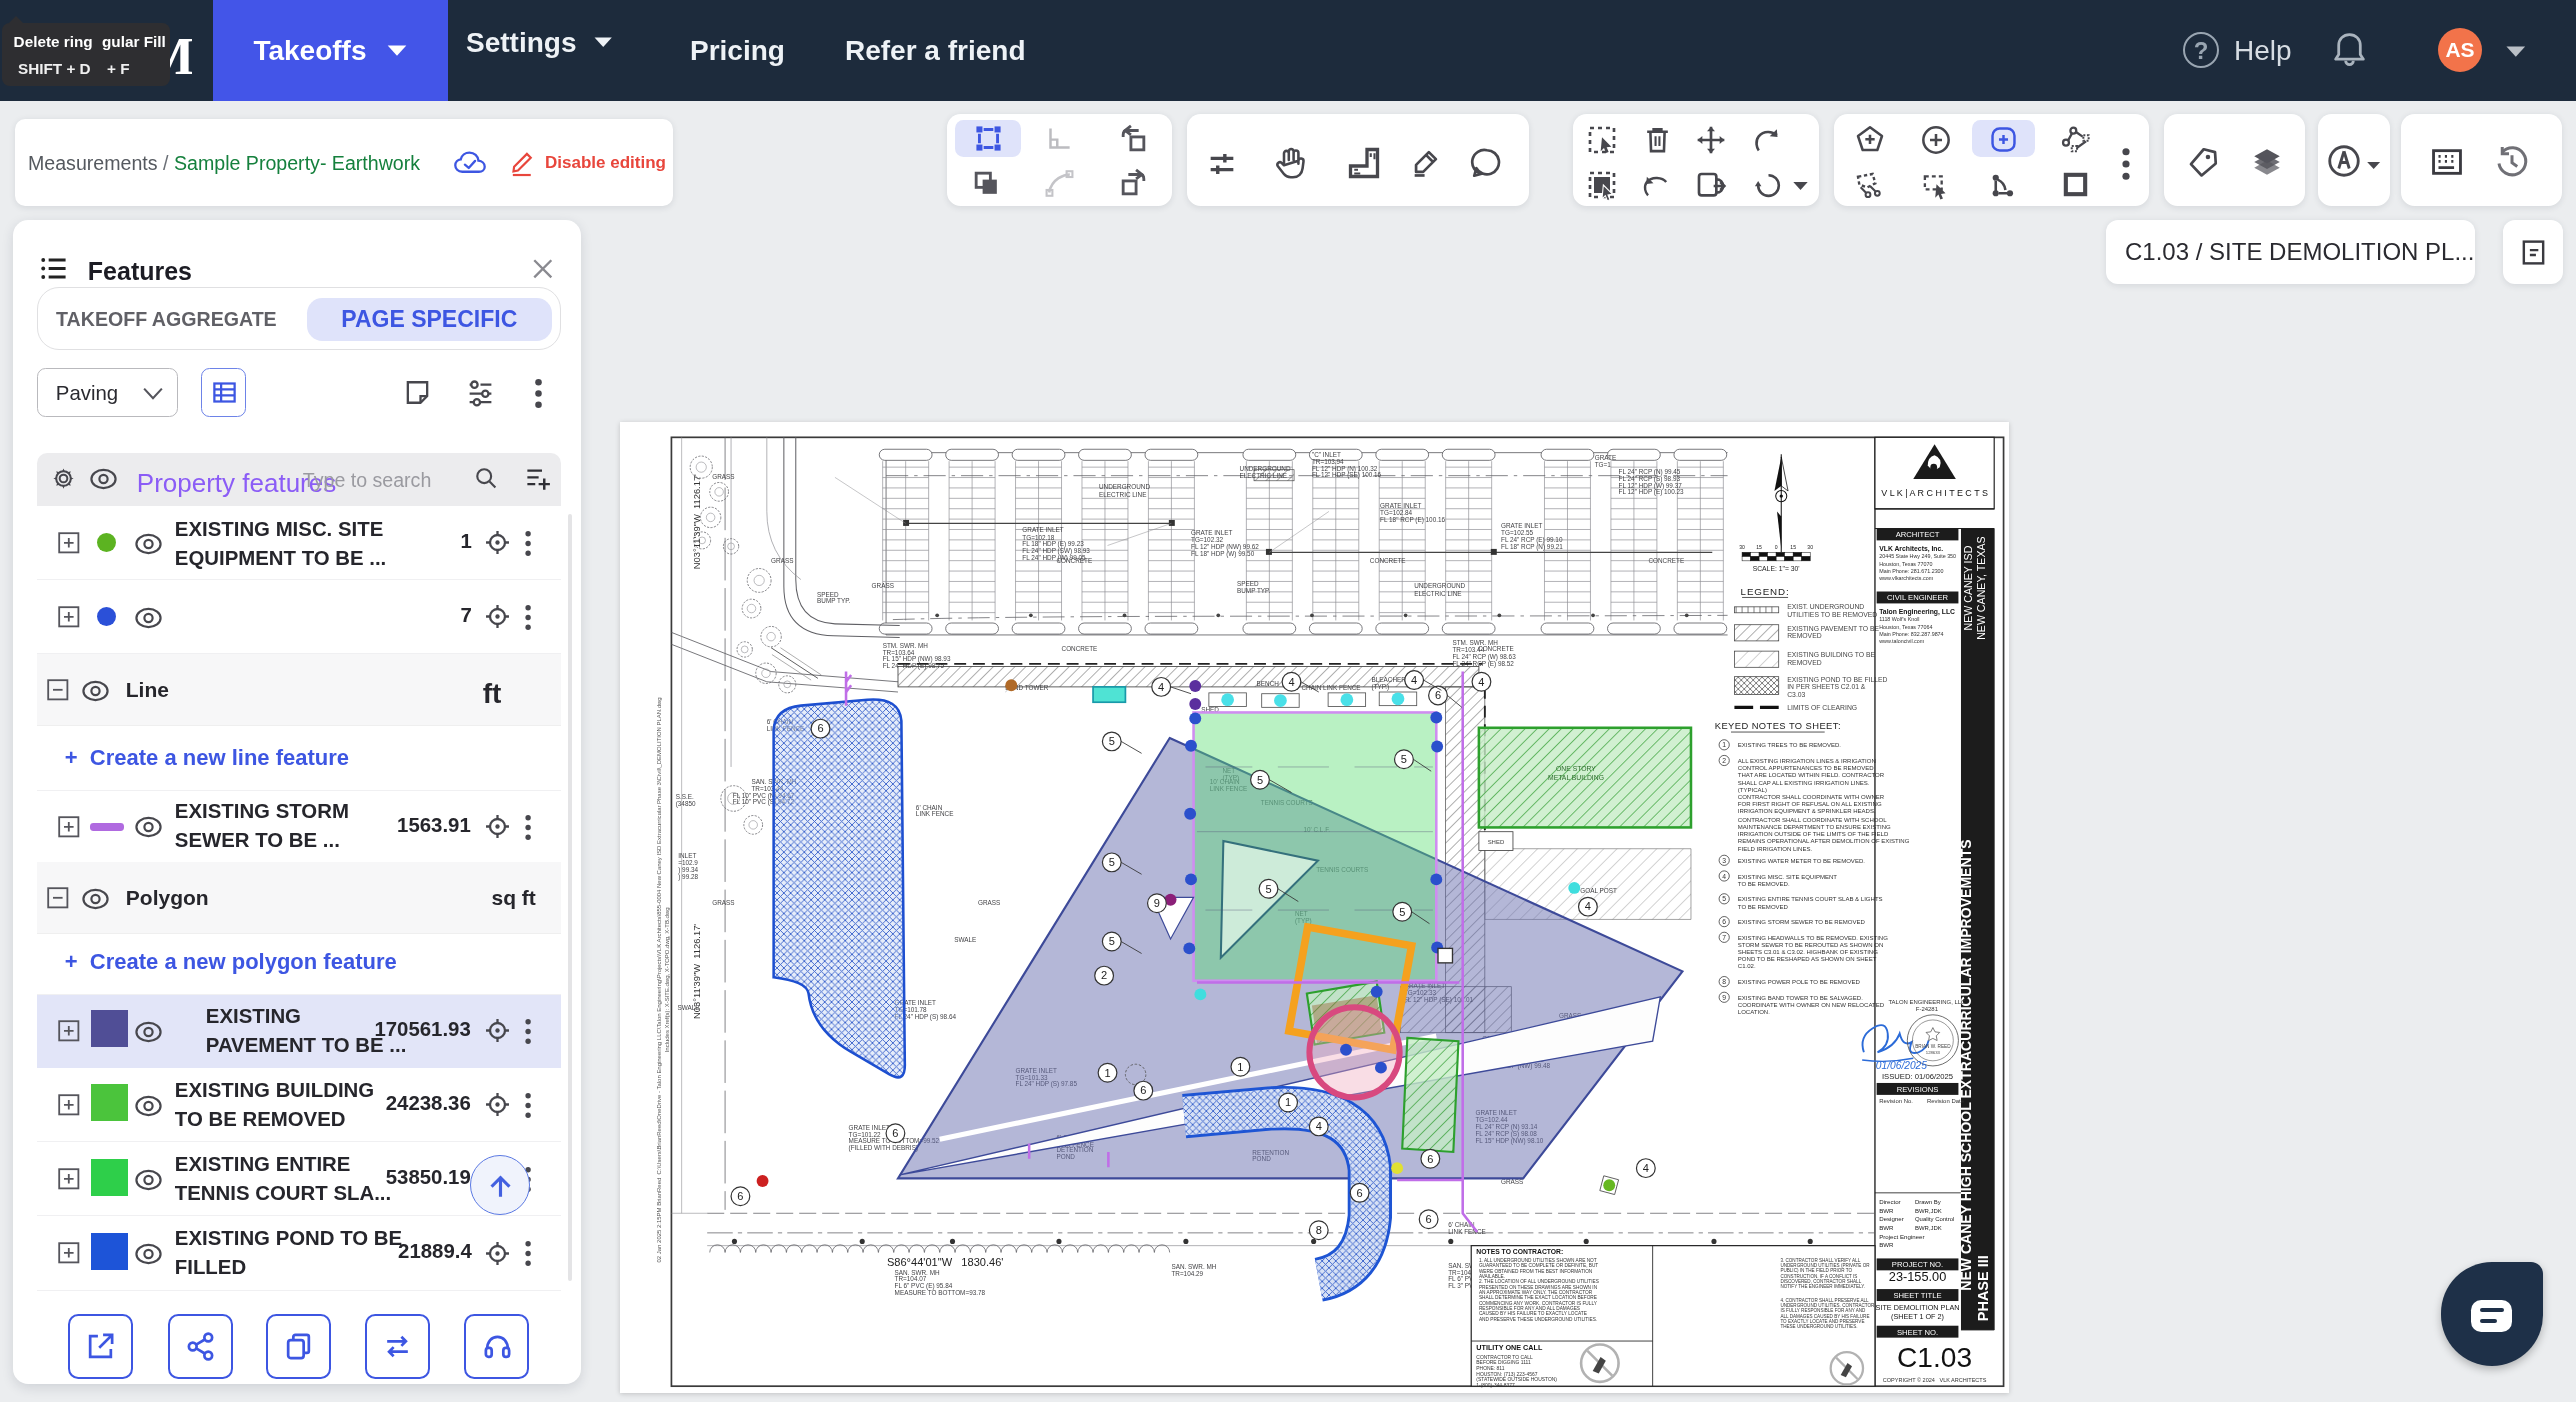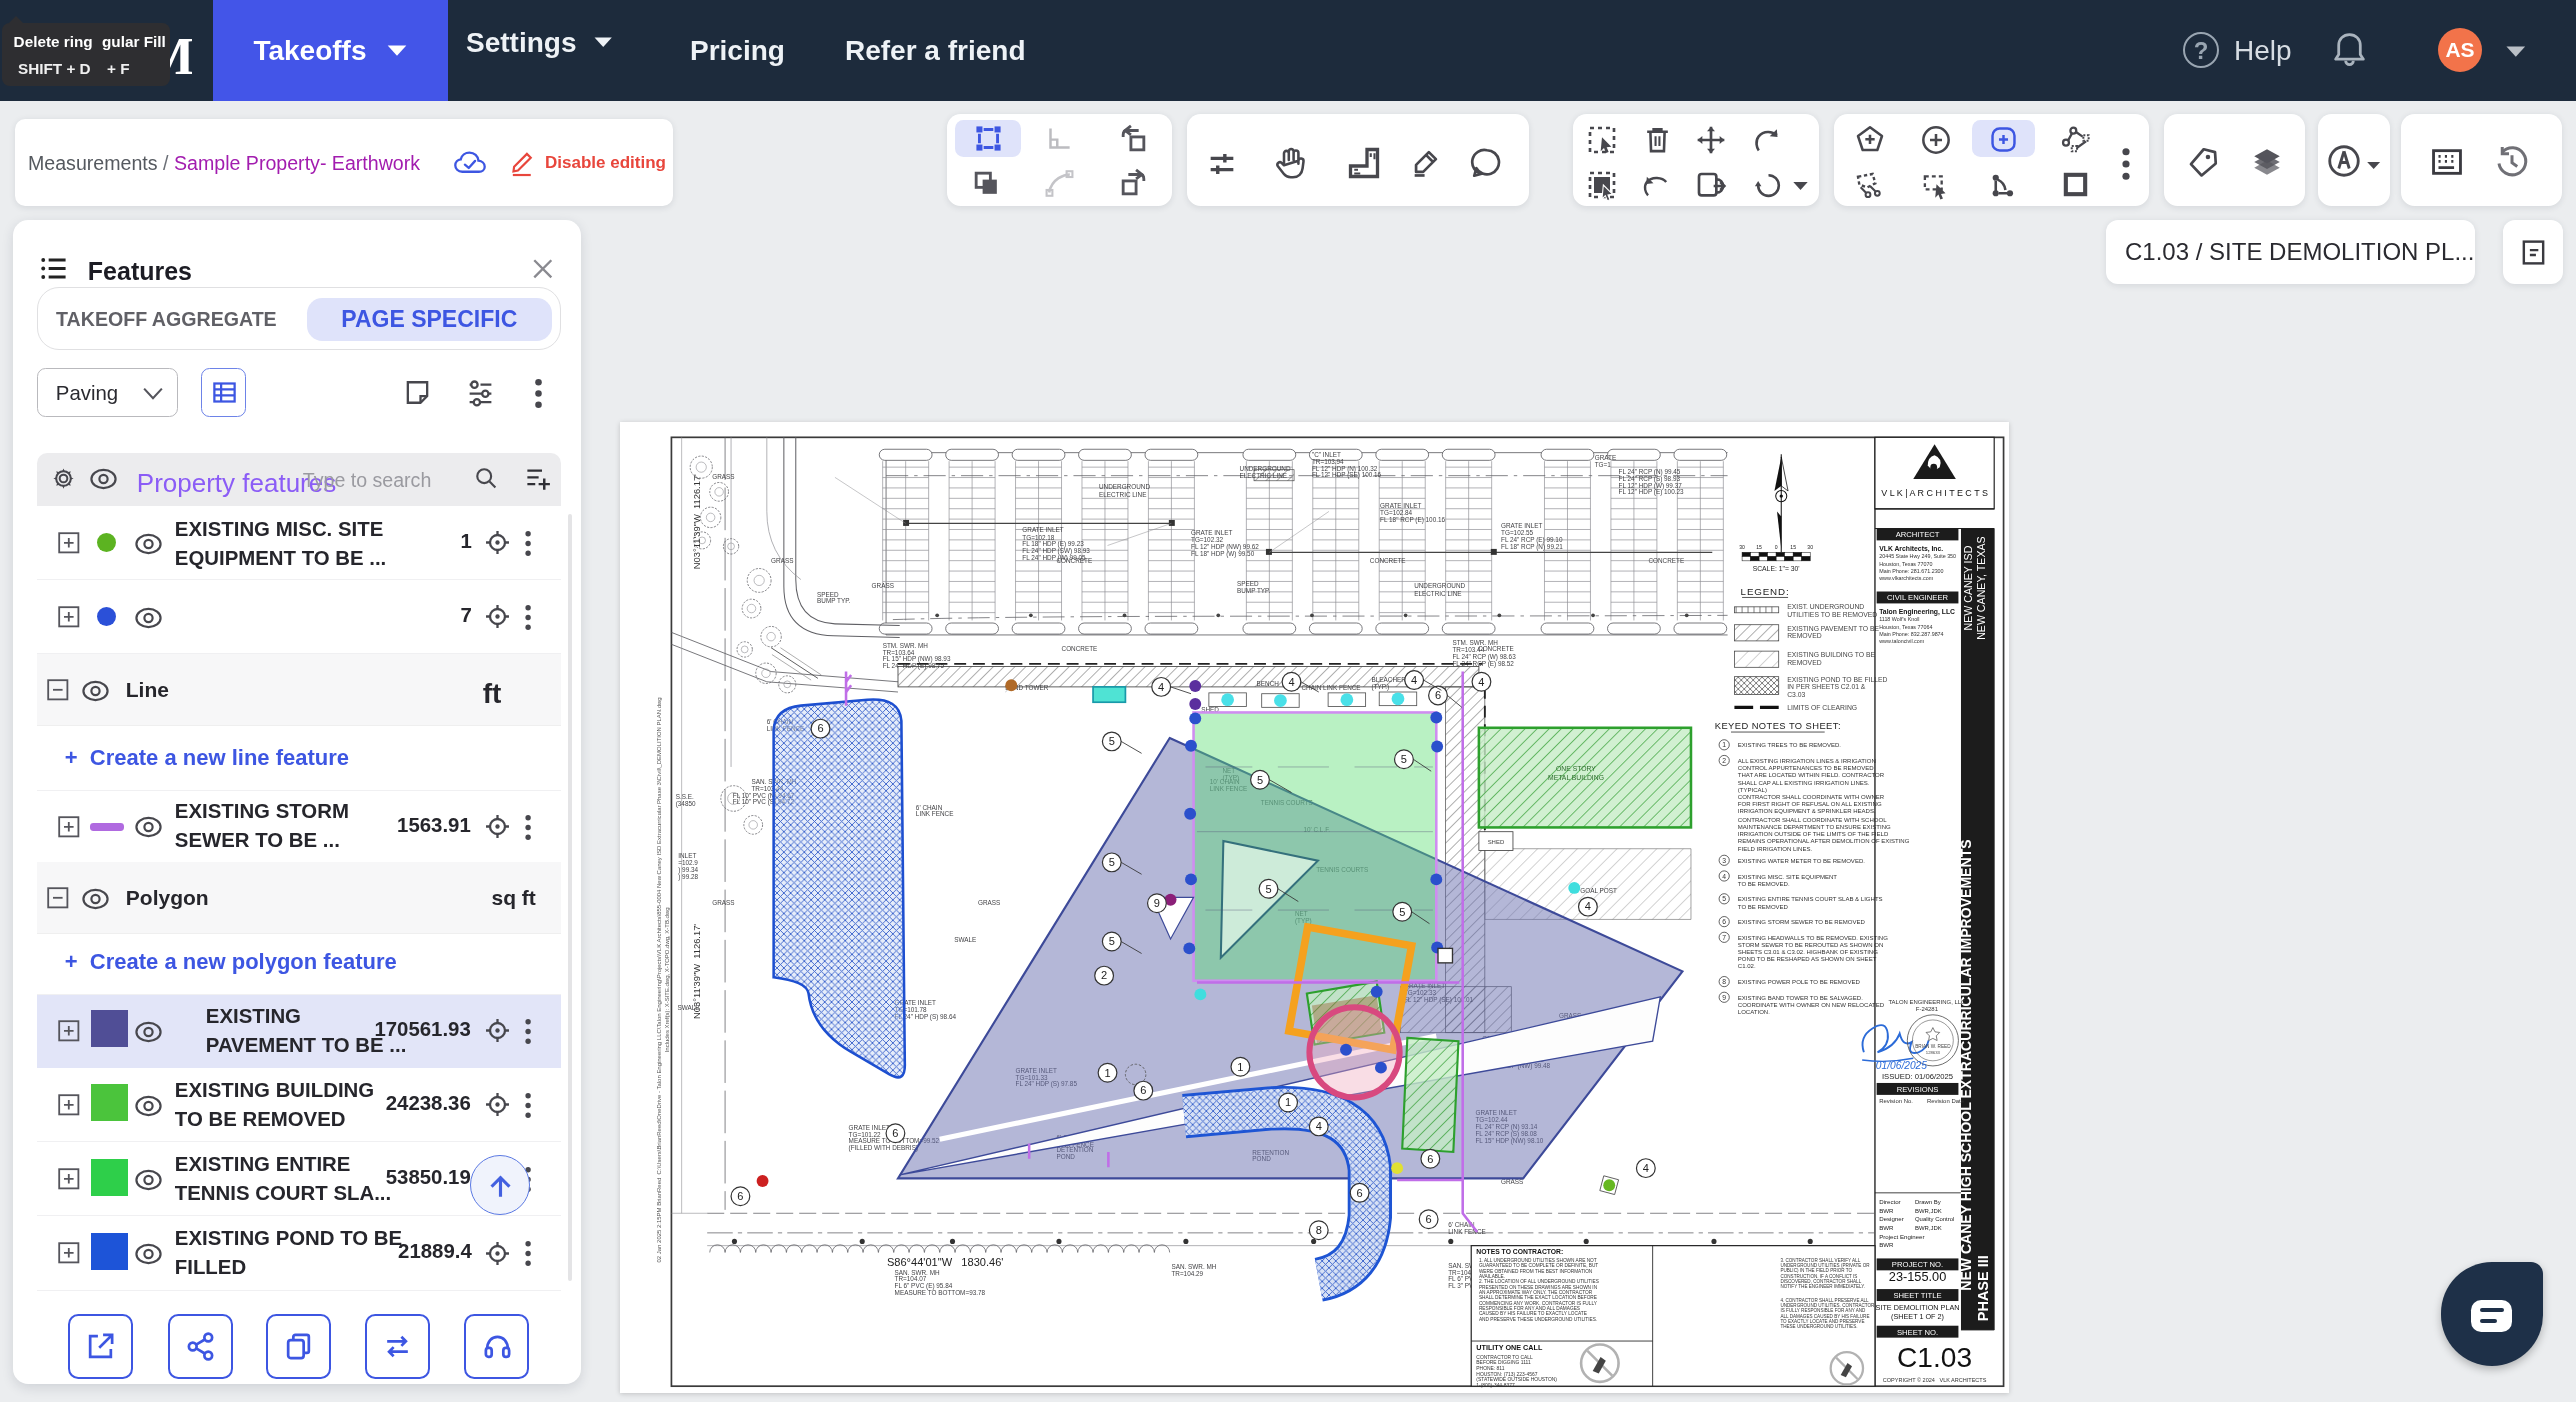--- a/index.html
+++ b/index.html
@@ -51,21 +51,21 @@
   </svg>
 
 <div class="abs" style="left:1.7px;top:23px;width:168px;height:63px;background:#2e2e31;border-radius:7.7px;"></div>
 <div class="abs" style="left:8.5px;top:16px;width:0;height:0;border-left:7.7px solid transparent;border-right:7.7px solid transparent;border-bottom:7.7px solid #2e2e31;"></div>
 <div class="abs" style="left:13.6px;top:33px;color:#fff;font-size:15.3px;font-weight:bold;">Delete ring</div>
 <div class="abs" style="left:102px;top:33px;color:#fff;font-size:15.3px;font-weight:bold;">gular Fill</div>
 <div class="abs" style="left:18px;top:60px;color:#f0f0f0;font-size:15.3px;font-weight:bold;">SHIFT + D</div>
 <div class="abs" style="left:107px;top:60px;color:#f0f0f0;font-size:15.3px;font-weight:bold;">+ F</div>
 
 <div class="abs card" style="left:14.5px;top:119px;width:658px;height:87px;border-radius:10.2px;"></div>
-<div class="abs" style="left:28px;top:152px;font-size:19.6px;color:#55595f;">Measurements <span style="color:#6b6f76;">/</span> <span style="color:#a21caf;">Sample Property- Earthwork</span></div>
+<div class="abs" style="left:28px;top:152px;font-size:19.6px;color:#55595f;">Measurements <span style="color:#6b6f76;">/</span> <span style="color:#15803d;">Sample Property- Earthwork</span></div>
 <svg class="abs" style="left:453px;top:150px;" width="34" height="25.6" viewBox="0 0 26 20">
   <path d="M7 17 C3.5 17 1.5 14.5 1.5 12 C1.5 9.5 3.3 7.6 5.8 7.3 C6.5 4 9.4 2 12.6 2 C16.4 2 19.3 4.8 19.6 8.3 C22.3 8.6 24.5 10.4 24.5 13 C24.5 15.4 22.5 17 20 17 Z" fill="none" stroke="#3d56e2" stroke-width="1.8"></path>
   <path d="M9 11.5 L12 14 L17 8.5" fill="none" stroke="#3d56e2" stroke-width="1.8" stroke-linecap="round" stroke-linejoin="round"></path>
 </svg>
 <svg class="abs" style="left:509px;top:150px;" width="25.6" height="27" viewBox="0 0 20 21">
   <path d="M4 13 L14 3 L17 6 L7 16 L3.5 16.7 Z" fill="none" stroke="#e8463c" stroke-width="1.7"></path>
   <path d="M3 19.5 L17 19.5" stroke="#e8463c" stroke-width="1.7"></path>
 </svg>
 <div class="abs" style="left:545px;top:153px;font-size:17px;color:#e8463c;font-weight:bold;">Disable editing</div>
 

